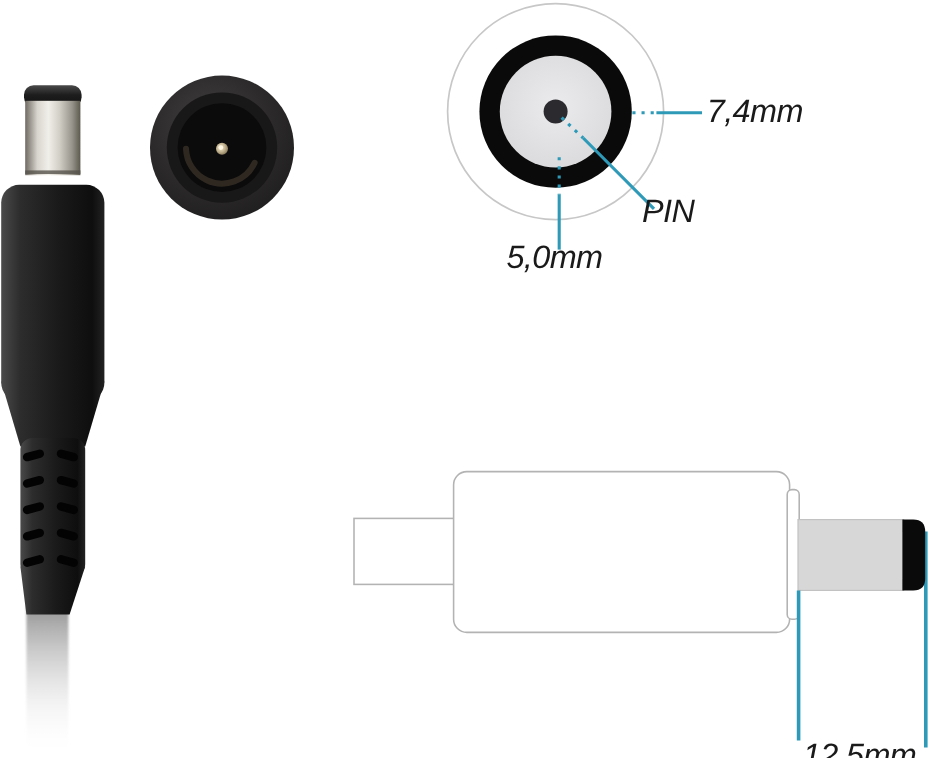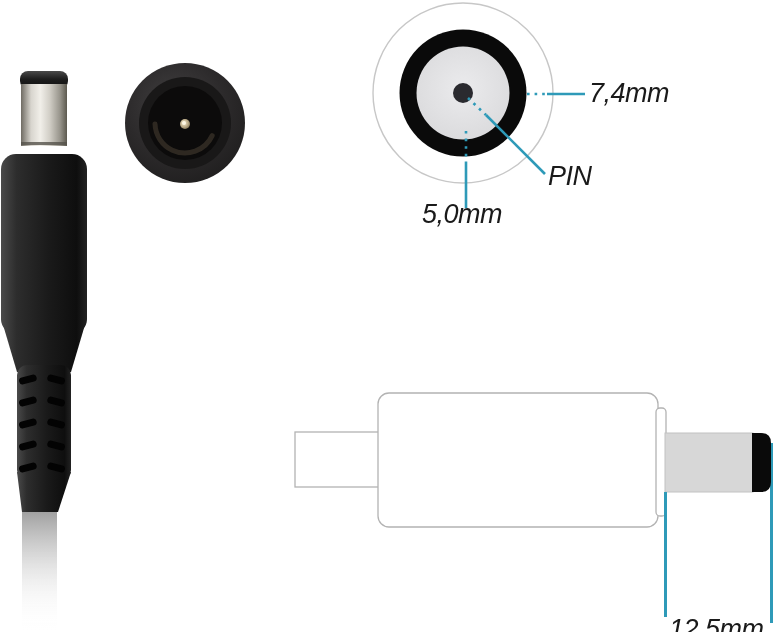--- a/index.html
+++ b/index.html
@@ -136,17 +136,17 @@
 
   <line x1="483.5" y1="57" x2="483.5" y2="237" stroke-width="3" stroke="#2e9ab8"></line>
 
   <path d="M 464 47 L 473 47 Q 483 47 483 57 L 483 96 Q 483 106 473 106 L 464 106 Z" fill="#0a0a0a"></path>
 
   <line x1="377.5" y1="106" x2="377.5" y2="231" stroke-width="3" stroke="#2e9ab8"></line>
 </svg>
 
 <div class="dim-label" style="left:589px;top:80px">7,4mm</div>
 
-<div class="dim-label" style="left:548px;top:163px">PIN</div>
+<div class="dim-label" style="left:535px;top:163px">PIN</div>
 
 <div class="dim-label" style="left:422px;top:201px">5,0mm</div>
 
 <div class="dim-label" style="left:669px;top:616px">12,5mm</div>
 
 </body></html>

